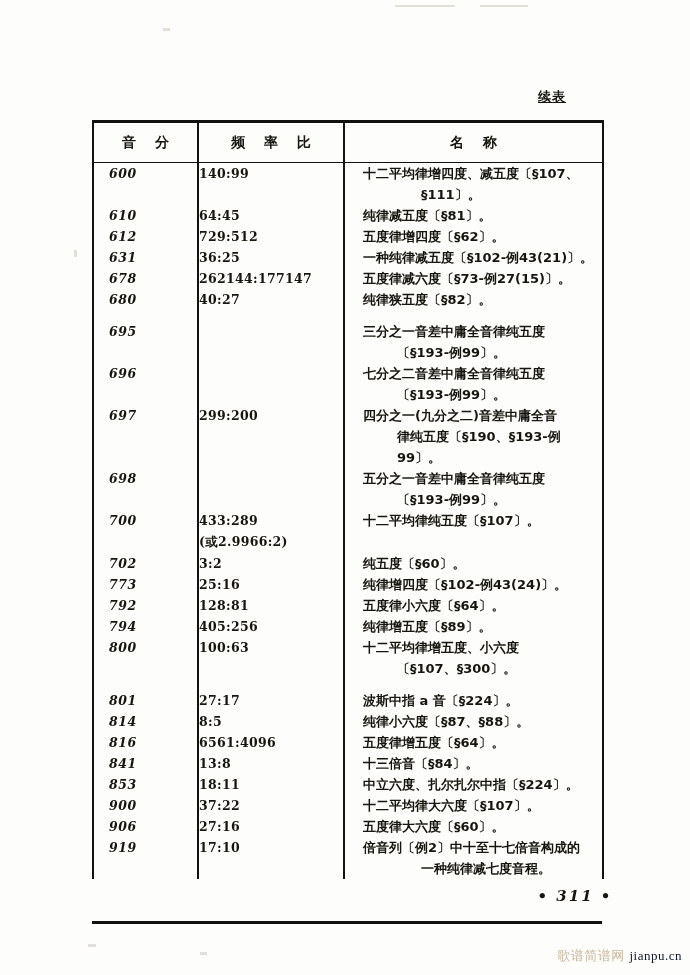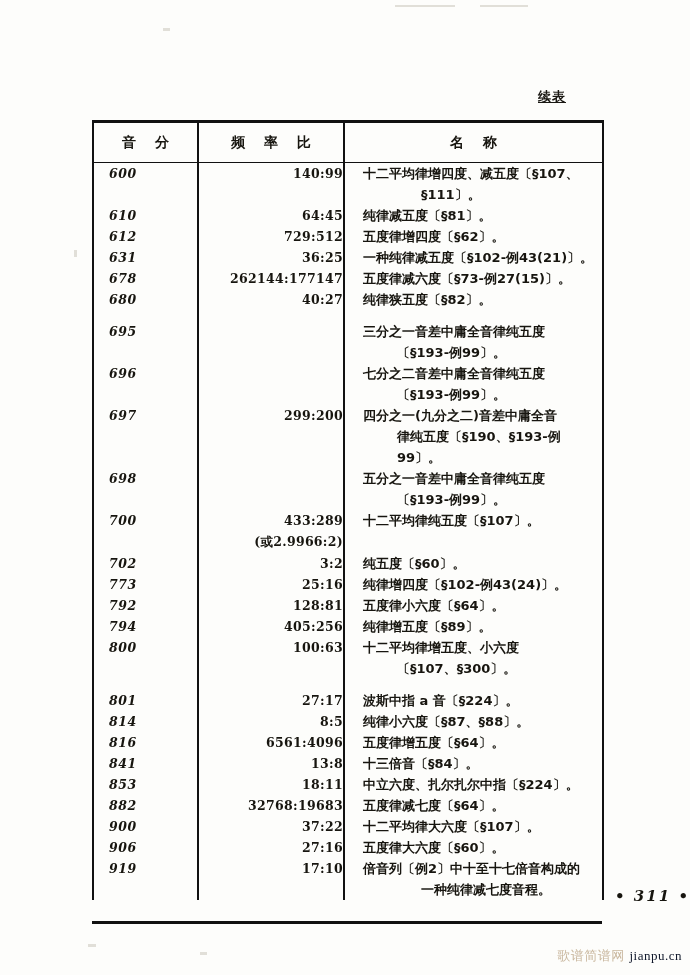--- a/index.html
+++ b/index.html
@@ -89,21 +89,21 @@
     font-size: 12.5px;
     font-weight: bold;
     font-style: italic;
     font-family: "DejaVu Serif", "Liberation Serif", serif;
     letter-spacing: .5px;
     white-space: nowrap;
     line-height: 21px;
     margin-left: 36px;
   }
   .cell-ratio {
-    text-align: right;
+    text-align: left;
     font-size: 12.5px;
     font-weight: bold;
     font-family: "DejaVu Serif", "Liberation Serif", serif;
     letter-spacing: .3px;
     white-space: nowrap;
     line-height: 21px;
   }
   .cell-ratio .alt {
     display: block;
     line-height: 22px;
@@ -126,21 +126,21 @@
 
   .spacer-row { height: 11px; }
   .spacer-row td { line-height: 11px; font-size: 1px; }
 
   
   #page-number {
     position: absolute;
     left: 0;
     right: 0;
     top: 887px;
-    text-align: right;
+    text-align: center;
     padding-right: 0;
     font-size: 15px;
     font-weight: bold;
     font-style: italic;
     font-family: "DejaVu Serif", "Liberation Serif", serif;
     letter-spacing: 2px;
   }
   #page-number .inner { display: inline-block; margin-left: 460px; }
 
   
@@ -295,25 +295,20 @@
           <td class="cell-cents">841</td>
           <td class="cell-ratio"><span>13:8</span></td>
           <td class="cell-name"><span>十三倍音〔§84〕。</span></td>
         </tr>
         <tr>
           <td class="cell-cents">853</td>
           <td class="cell-ratio"><span>18:11</span></td>
           <td class="cell-name"><span>中立六度、扎尔扎尔中指〔§224〕。</span></td>
         </tr>
         <tr>
-          <td class="cell-cents">882</td>
-          <td class="cell-ratio"><span>32768:19683</span></td>
-          <td class="cell-name"><span>五度律减七度〔§64〕。</span></td>
-        </tr>
-        <tr>
           <td class="cell-cents">900</td>
           <td class="cell-ratio"><span>37:22</span></td>
           <td class="cell-name"><span>十二平均律大六度〔§107〕。</span></td>
         </tr>
         <tr>
           <td class="cell-cents">906</td>
           <td class="cell-ratio"><span>27:16</span></td>
           <td class="cell-name"><span>五度律大六度〔§60〕。</span></td>
         </tr>
         <tr>

